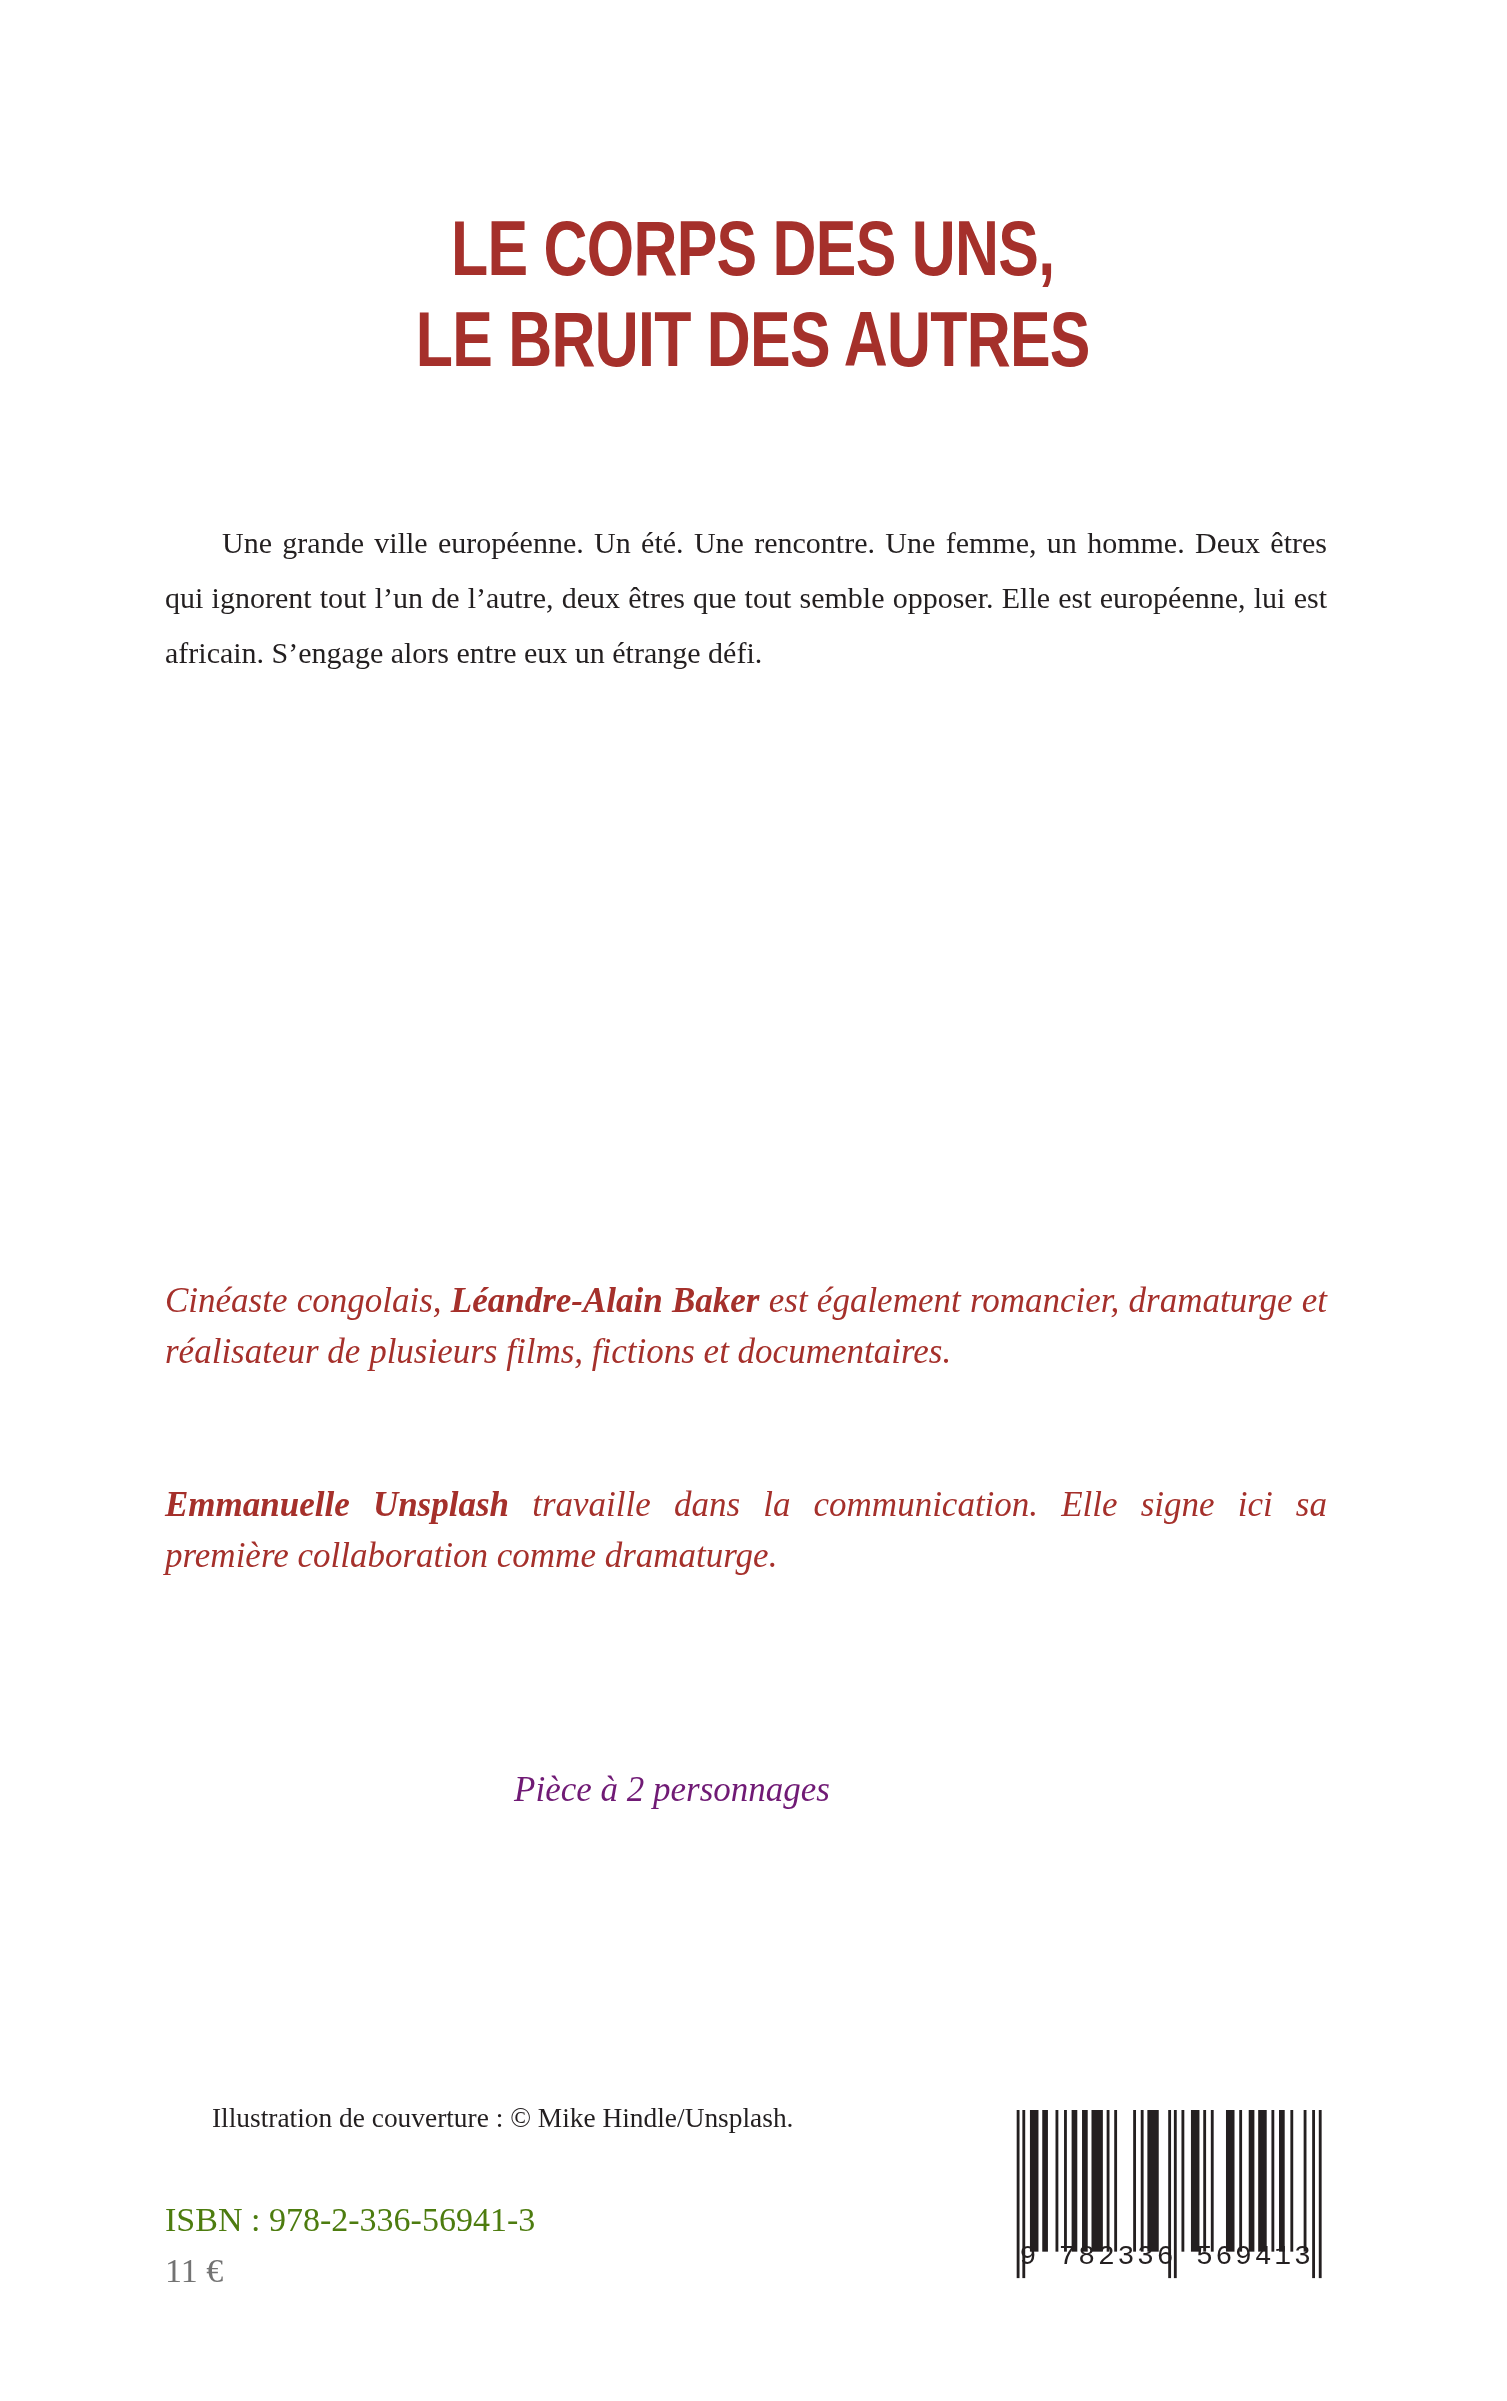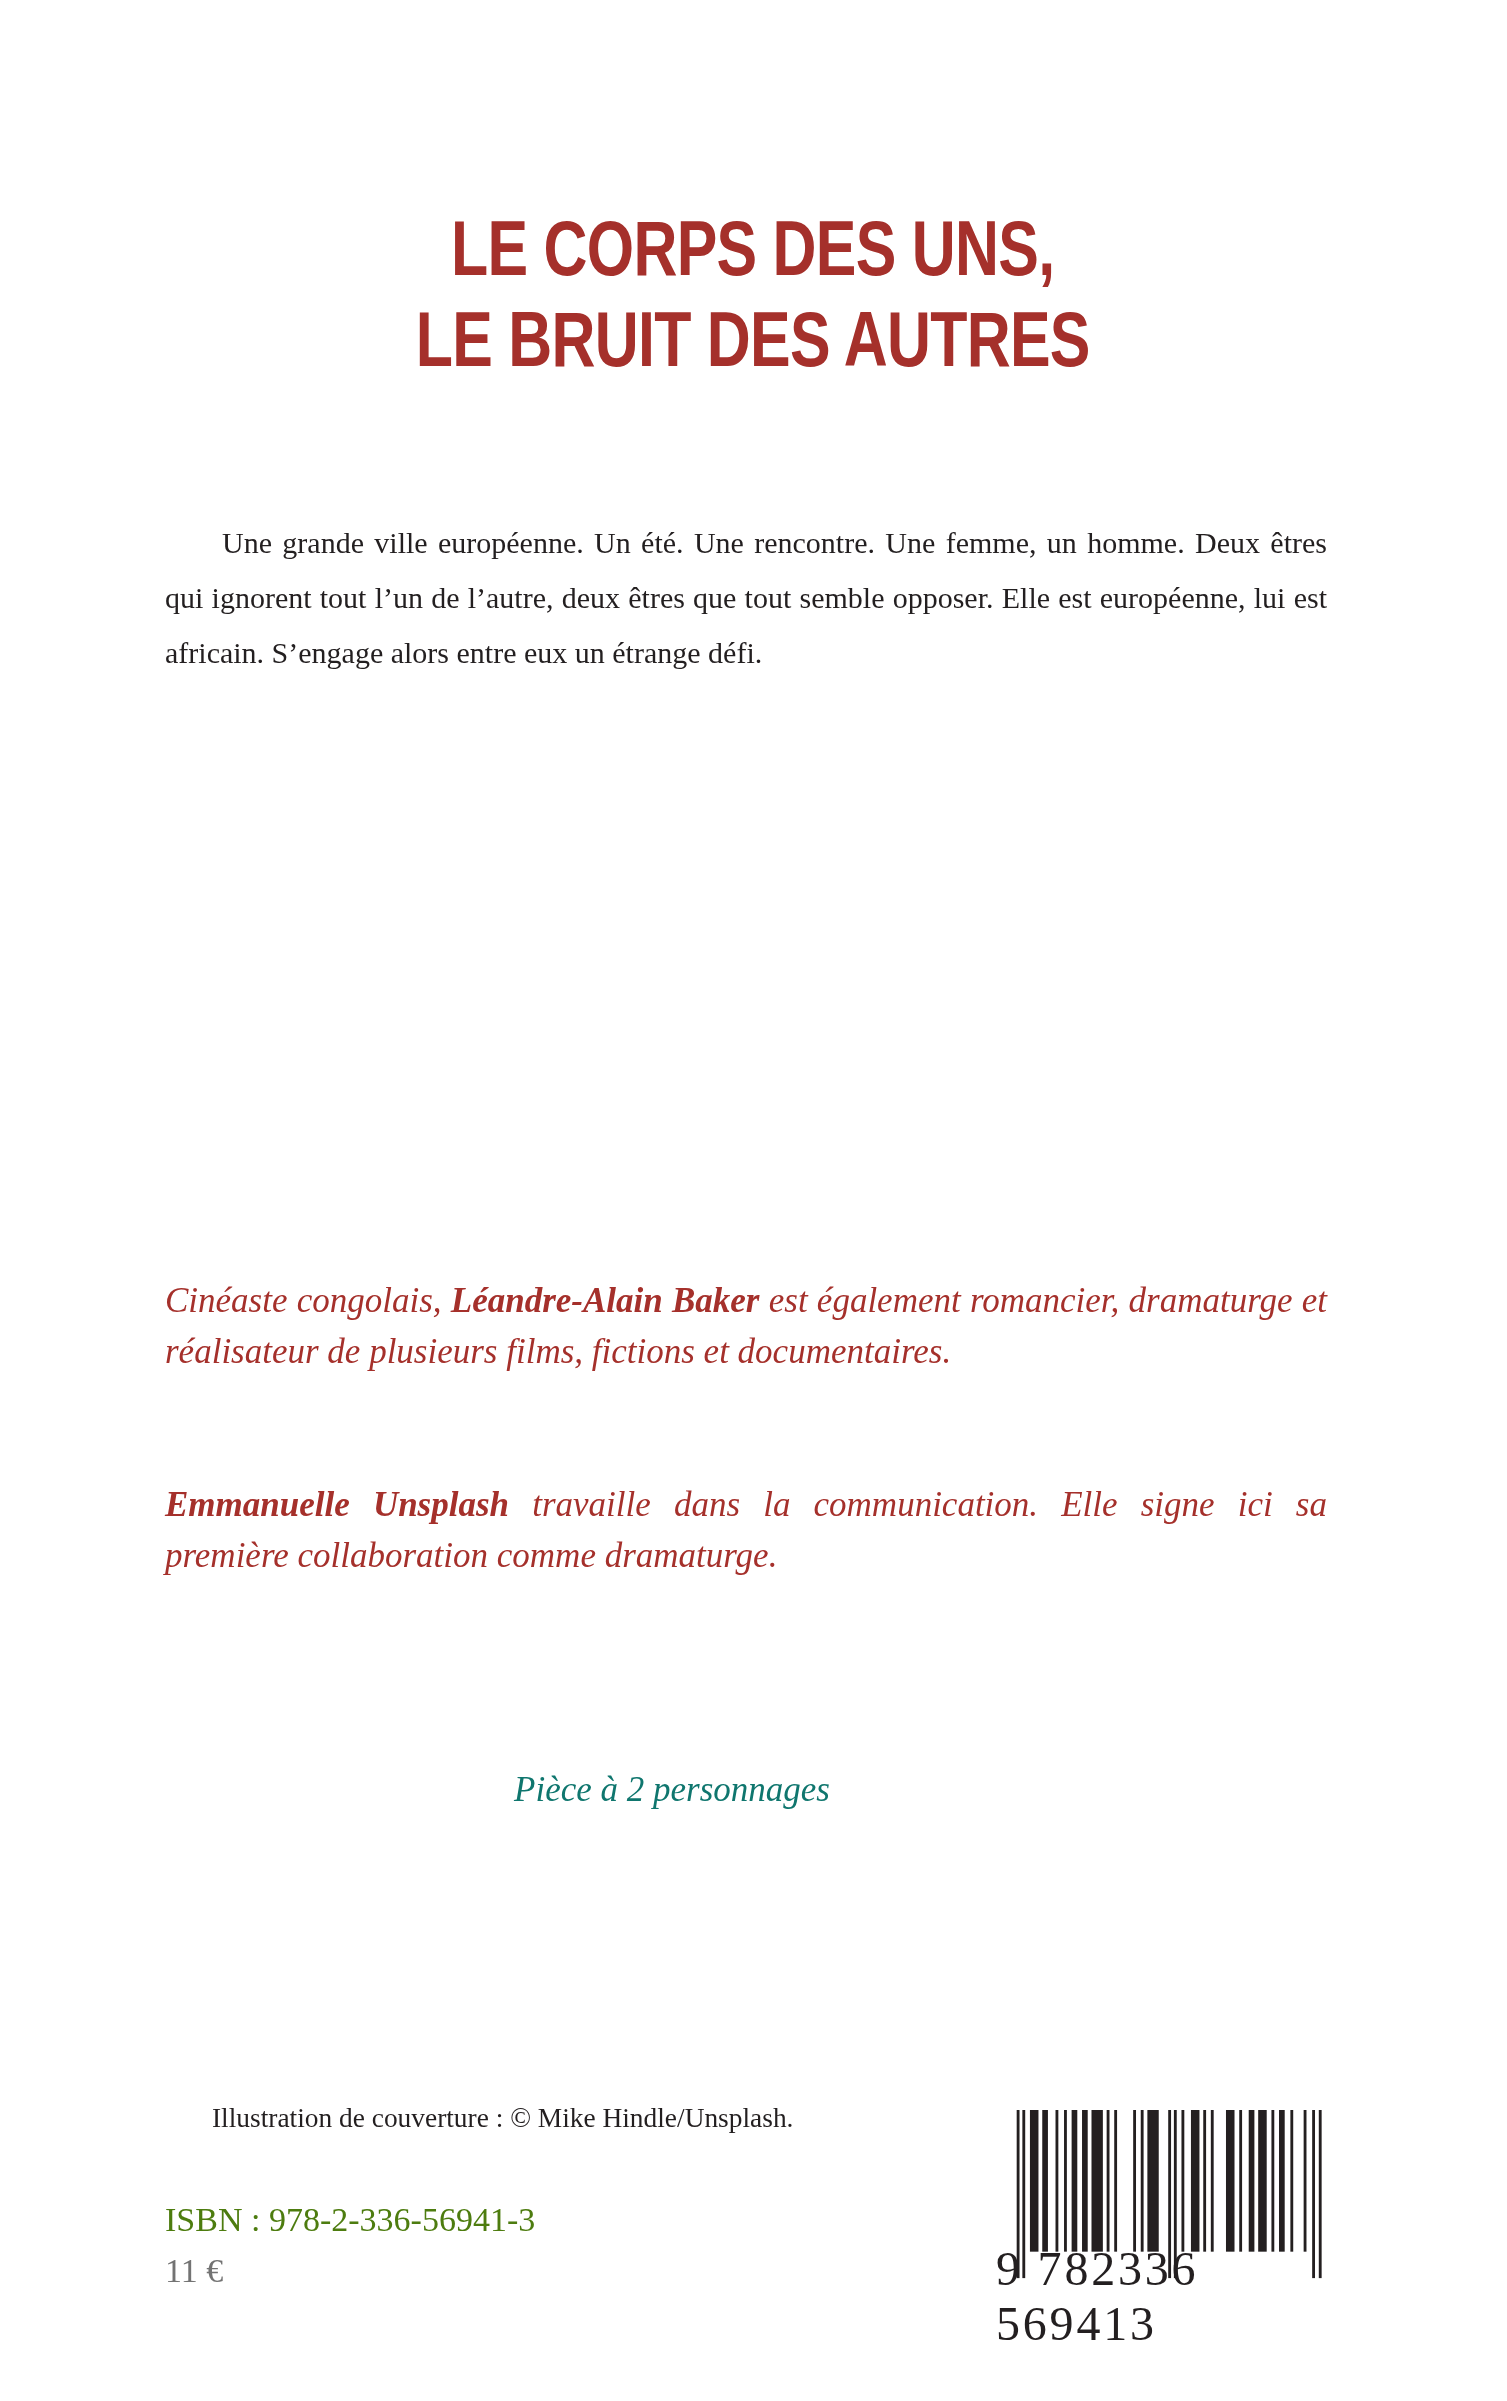--- a/index.html
+++ b/index.html
@@ -61,21 +61,21 @@
     .bio-2 { top: 1479px; }
 
     .genre {
       position: absolute;
       top: 1770px;
       left: 0;
       width: 1344px;
       text-align: center;
       font-size: 35px;
       font-style: italic;
-      color: #0f766e;
+      color: #701a75;
     }
 
     .credit {
       position: absolute;
       top: 2103px;
       left: 165px;
       font-size: 27.4px;
       color: #231f20;
       margin-left: 47px;
     }
@@ -99,25 +99,26 @@
       left: 1011px;
       top: 2110px;
       width: 322px;
       height: 170px;
     }
     .barcode-digits {
       position: absolute;
       left: 996px;
       top: 2241px;
       width: 341px;
-      font-family: Liberation Serif, serif;
-      font-size: 48px;
+      font-family: Liberation Mono, monospace;
+      font-size: 28px;
       letter-spacing: 2.8px;
       color: #231f20;
       background: transparent;
+      text-align: center;
     }
   </style>
 </head>
 <body>
 
 <h1 class="title">
   <span class="line">LE CORPS DES UNS,</span>
   <span class="line">LE BRUIT DES AUTRES</span>
 </h1>
 

